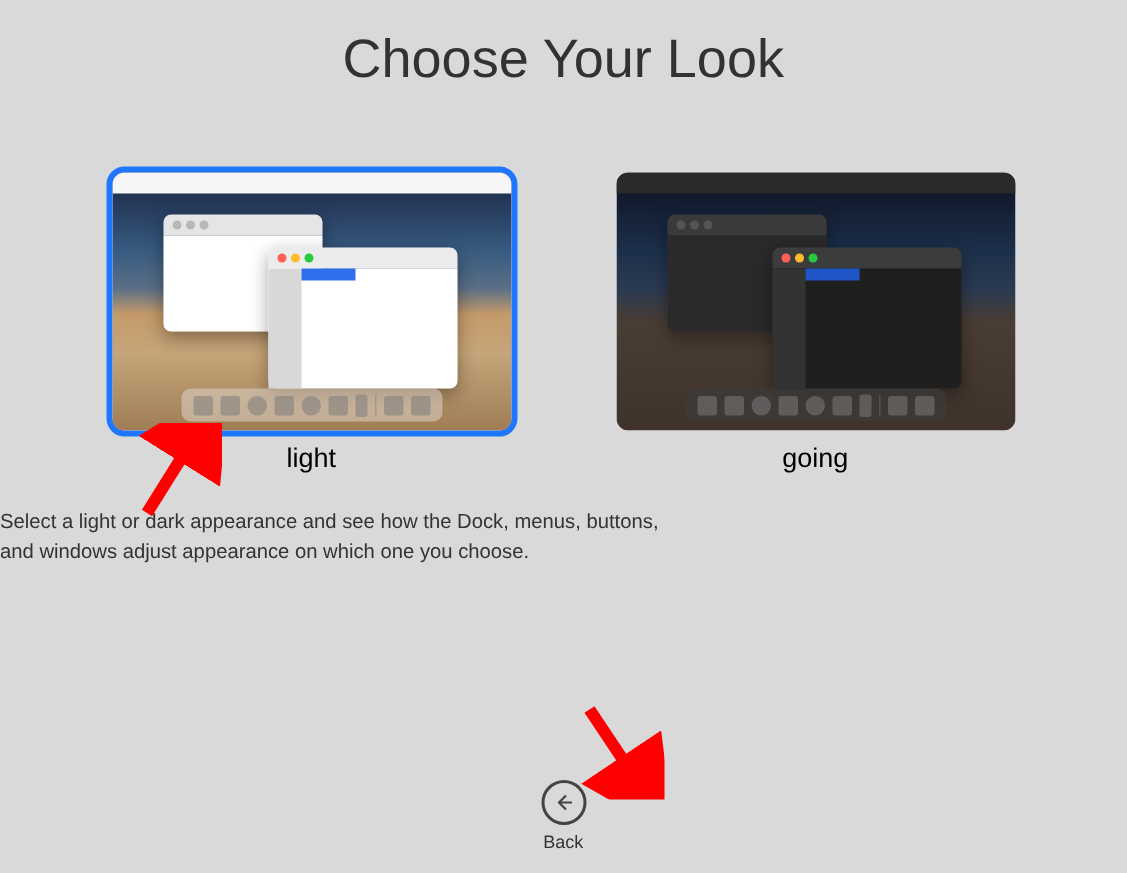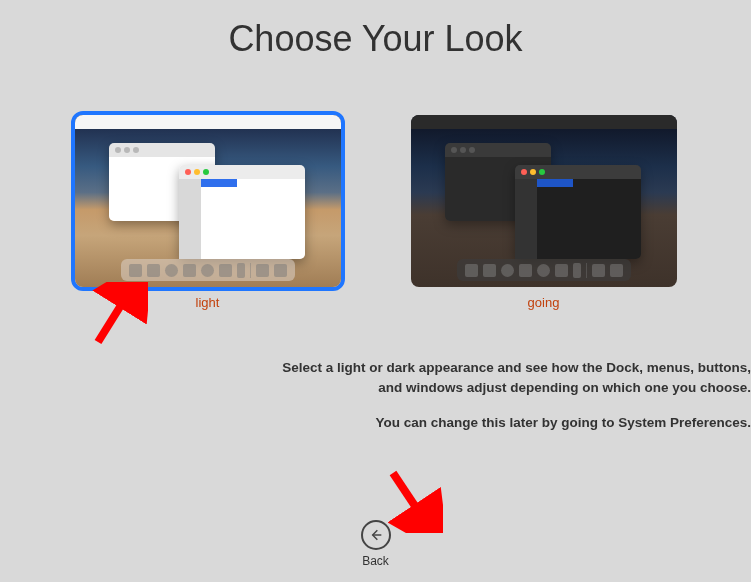--- a/index.html
+++ b/index.html
@@ -101,23 +101,23 @@
   }
   .dock.light{ background:rgba(220,210,200,0.55);}
   .dock.dark{ background:rgba(60,60,60,0.65);}
   .di { background:rgba(120,120,120,0.5); }
   .dock.dark .di{ background:rgba(160,160,160,0.35);}
   .di.sq{ width:13px; height:13px; border-radius:2px;}
   .di.cr{ width:13px; height:13px; border-radius:50%;}
   .di.pill{ width:8px; height:15px; border-radius:2px;}
   .dock .sep{ width:1px; height:15px; background:rgba(120,120,120,0.4);}
 
-  .opt-label { margin-top:8px; font-size:13px; color:#c2410c;}
-
-  .desc { text-align:right; font-size:13.5px; color:#333; line-height:1.5; margin-top:48px;font-weight:bold;}
+  .opt-label { margin-top:8px; font-size:18px; color:#000000;}
+
+  .desc { text-align:left; font-size:13.5px; color:#333; line-height:1.5; margin-top:22px;}
   .desc p { margin-bottom:14px;}
 
   .nav {
     position:absolute; bottom:14px; left:0; right:0;
     display:flex; justify-content:center; gap:28px;
   }
   .nav-btn { text-align:center; cursor:pointer; }
   .circ {
     width:30px; height:30px; border:2px solid #444; border-radius:50%;
     display:flex; align-items:center; justify-content:center; margin:0 auto;
@@ -216,23 +216,22 @@
       </div>
     </div>
     <div class="opt-label">going</div>
   </div>
 
 </div>
 
 <div class="desc">
   <p>
     <span>Select a light or dark appearance and see how the Dock, menus, buttons,</span><br>
-    <span>and windows adjust depending on which one you choose.</span>
+    <span>and windows adjust appearance on which one you choose.</span>
   </p>
-  <p>You can change this later by going to System Preferences.</p>
 </div>
 
 <div class="nav">
   <div class="nav-btn">
     <div class="circ">
       <svg viewBox="0 0 24 24" fill="none" stroke="#444" stroke-width="2.2">
           <path d="M14 5l-7 7 7 7"></path>
           <path d="M7 12h13"></path>
         </svg>
     </div>

